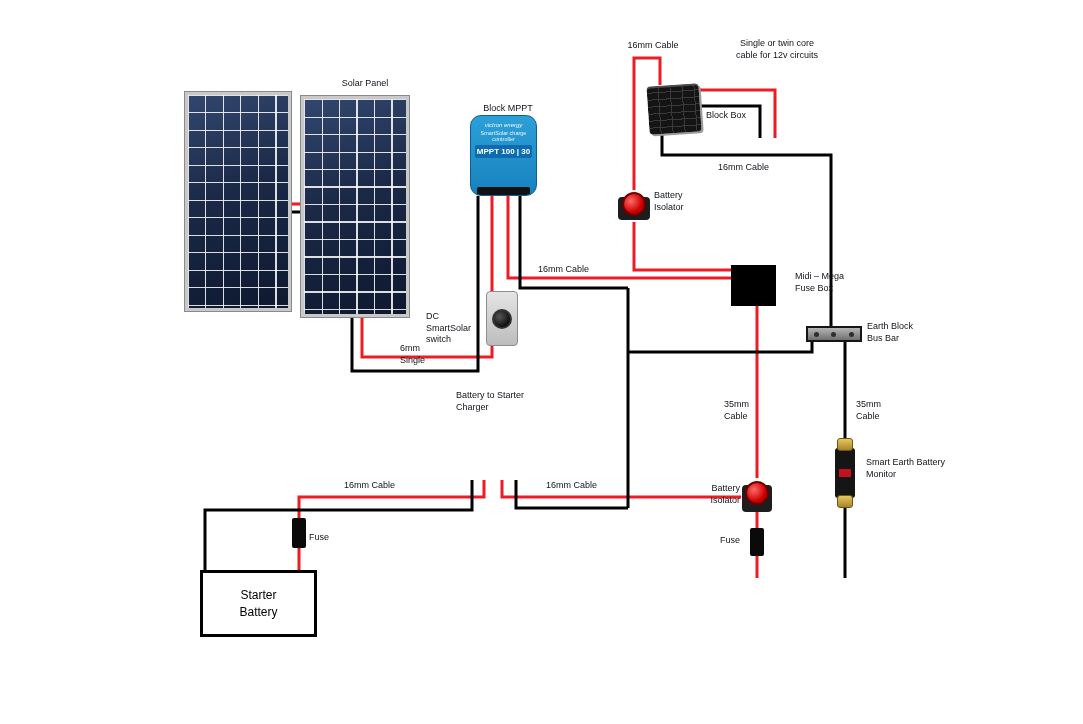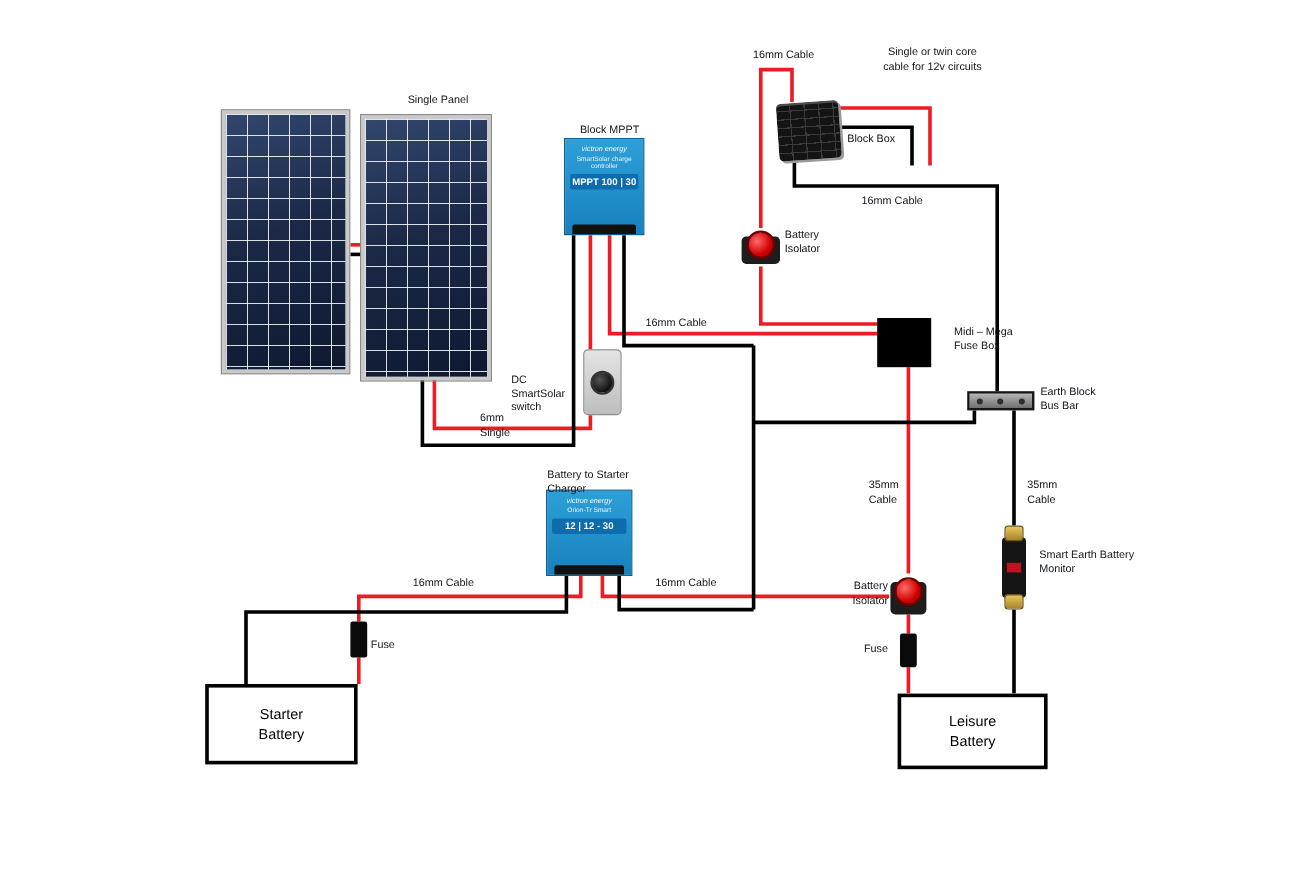--- a/index.html
+++ b/index.html
@@ -13,21 +13,21 @@
   .label.center{text-align:center}
   .label.right{text-align:right}
   
   .panel{position:absolute;border:3px solid #c9c9c9;outline:1px solid #8a8a8a;
     background:
       repeating-linear-gradient(to right, rgba(255,255,255,.85) 0 1px, rgba(255,255,255,0) 1px 17.5px),
       repeating-linear-gradient(to bottom, rgba(255,255,255,.85) 0 1px, rgba(255,255,255,0) 1px 17.5px),
       linear-gradient(160deg,#32476f 0%,#1b2947 45%,#0e1930 100%);}
   
   .victron{position:absolute;background:linear-gradient(#2da0d8,#1781bd);border:1px solid #0c5f93;
-    border-radius:0;color:#fff;text-align:center;overflow:hidden;padding-top:6px}
+    border-radius:11px;color:#fff;text-align:center;overflow:hidden;padding-top:6px}
   .v-brand{font-size:6px;font-style:italic;opacity:.95}
   .v-type{font-size:5.5px;opacity:.9;margin-top:2px}
   .v-model{font-size:8px;font-weight:bold;background:#0d6cae;margin:3px 4px 0 4px;padding:2px 0;border-radius:2px;white-space:nowrap}
   .v-terms{position:absolute;left:6px;right:6px;bottom:0;height:8px;background:#111;border-radius:2px 2px 0 0}
   
   .dcswitch{position:absolute;background:linear-gradient(#e4e4e4,#bdbdbd);border:1px solid #8d8d8d;border-radius:4px}
   .dc-knob{position:absolute;left:50%;top:50%;width:20px;height:20px;transform:translate(-50%,-50%);
     background:radial-gradient(circle at 35% 35%,#555,#111 70%);border-radius:50%;border:2px solid #333}
   
   .fusebox{position:absolute;border-radius:4px;transform:rotate(-4deg);background-color:#141414;
@@ -105,50 +105,41 @@
   <div class="busbar" style="left:806px;top:326px;width:56px;height:16px">
       <i></i>
       <i></i>
       <i></i>
     </div>
 
   <div class="dcswitch" style="left:486px;top:291px;width:32px;height:55px">
     <div class="dc-knob"></div>
   </div>
 
-  <div class="victron" style="left:455px;top:408px;width:72px;height:72px">
-    <div class="v-brand">victron energy</div>
-    <div class="v-type">Orion-Tr Smart</div>
-    <div class="v-model">12 | 12 - 30</div>
-    <div class="v-terms"></div>
-  </div>
 
   <div class="isolator" style="left:741px;top:478px;width:32px;height:34px">
     <div class="iso-base"></div>
     <div class="iso-knob"></div>
   </div>
 
   <div class="shunt" style="left:833px;top:438px;width:24px;height:70px">
     <div class="shunt-body"></div>
     <div class="shunt-stripe"></div>
     <div class="shunt-term t"></div>
     <div class="shunt-term b"></div>
   </div>
 
   <div class="inline-fuse" style="left:292px;top:518px;width:14px;height:30px"></div>
   <div class="inline-fuse" style="left:750px;top:528px;width:14px;height:28px"></div>
 
-  <div class="battery" style="left:171px;top:570px;width:127px;height:67px">
+  <div class="battery" style="left:200px;top:570px;width:117px;height:67px">
     <div class="bat-label">Starter Battery</div>
   </div>
-  <div class="battery" style="left:748px;top:578px;width:125px;height:63px">
-    <div class="bat-label">Leisure Battery</div>
-  </div>
 
-  <div class="label center" style="left:327px;top:78px;width:76px">Single Panel</div>
+  <div class="label center" style="left:327px;top:78px;width:76px">Solar Panel</div>
   <div class="label center" style="left:478px;top:103px;width:60px">Block MPPT</div>
   <div class="label center" style="left:626px;top:40px;width:54px">16mm Cable</div>
   <div class="label center" style="left:733px;top:38px;width:88px">Single or twin core cable for 12v circuits</div>
   <div class="label" style="left:706px;top:110px;width:48px">Block Box</div>
   <div class="label" style="left:654px;top:190px;width:44px">Battery Isolator</div>
   <div class="label" style="left:718px;top:162px;width:54px">16mm Cable</div>
   <div class="label" style="left:795px;top:271px;width:66px">Midi – Mega Fuse Box</div>
   <div class="label" style="left:867px;top:321px;width:58px">Earth Block Bus Bar</div>
   <div class="label" style="left:426px;top:311px;width:56px">DC SmartSolar switch</div>
   <div class="label" style="left:400px;top:343px;width:46px">6mm Single</div>

